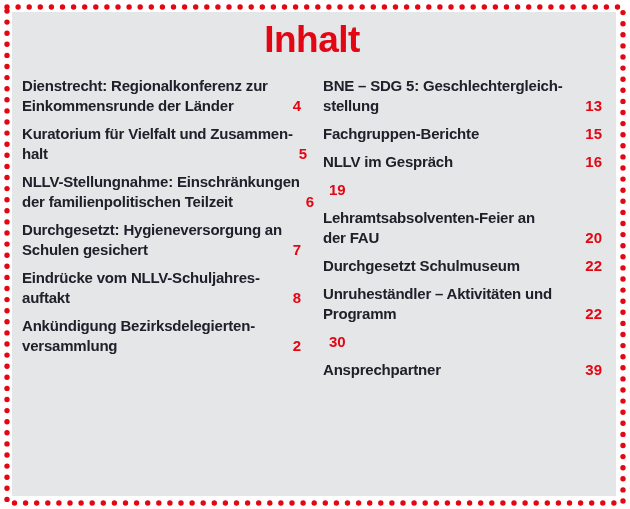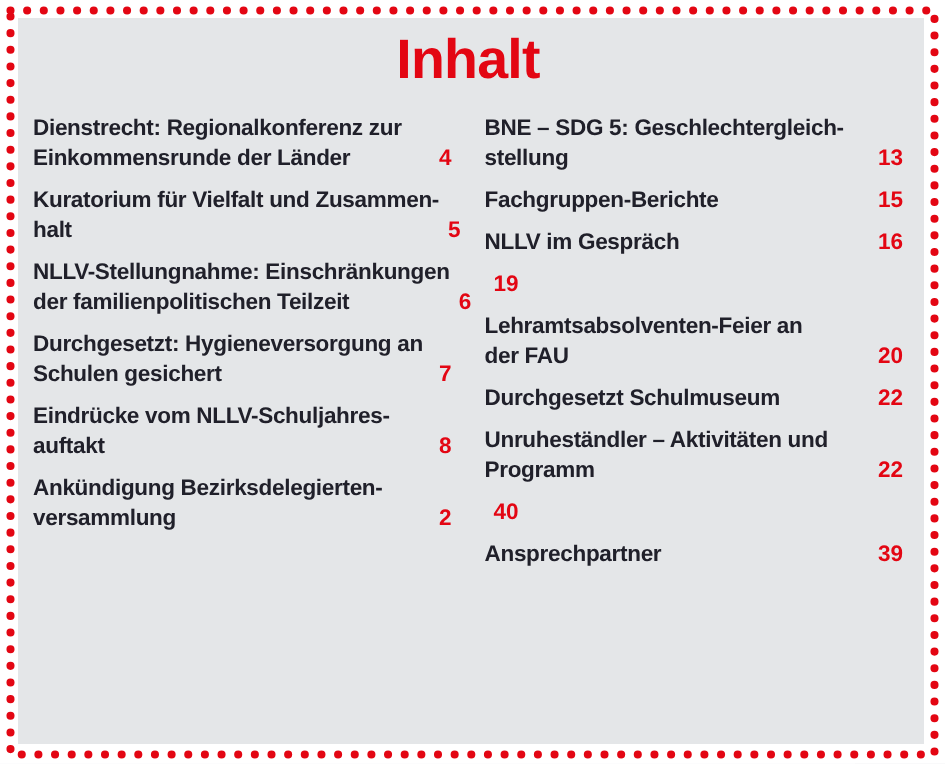--- a/index.html
+++ b/index.html
@@ -152,21 +152,21 @@
           <div class="entry">
             <span class="entry-title">Durchgesetzt Schulmuseum</span>
             <span class="entry-page">22</span>
           </div>
           <div class="entry">
             <span class="entry-title">Unruheständler – Aktivitäten und
 Programm</span>
             <span class="entry-page">22</span>
           </div>
           <div class="entry">
-            <span class="entry-page">40</span>
+            <span class="entry-page">30</span>
           </div>
           <div class="entry">
             <span class="entry-title">Ansprechpartner</span>
             <span class="entry-page">39</span>
           </div>
         </div>
     </div>
   </div>
 </div>
 

